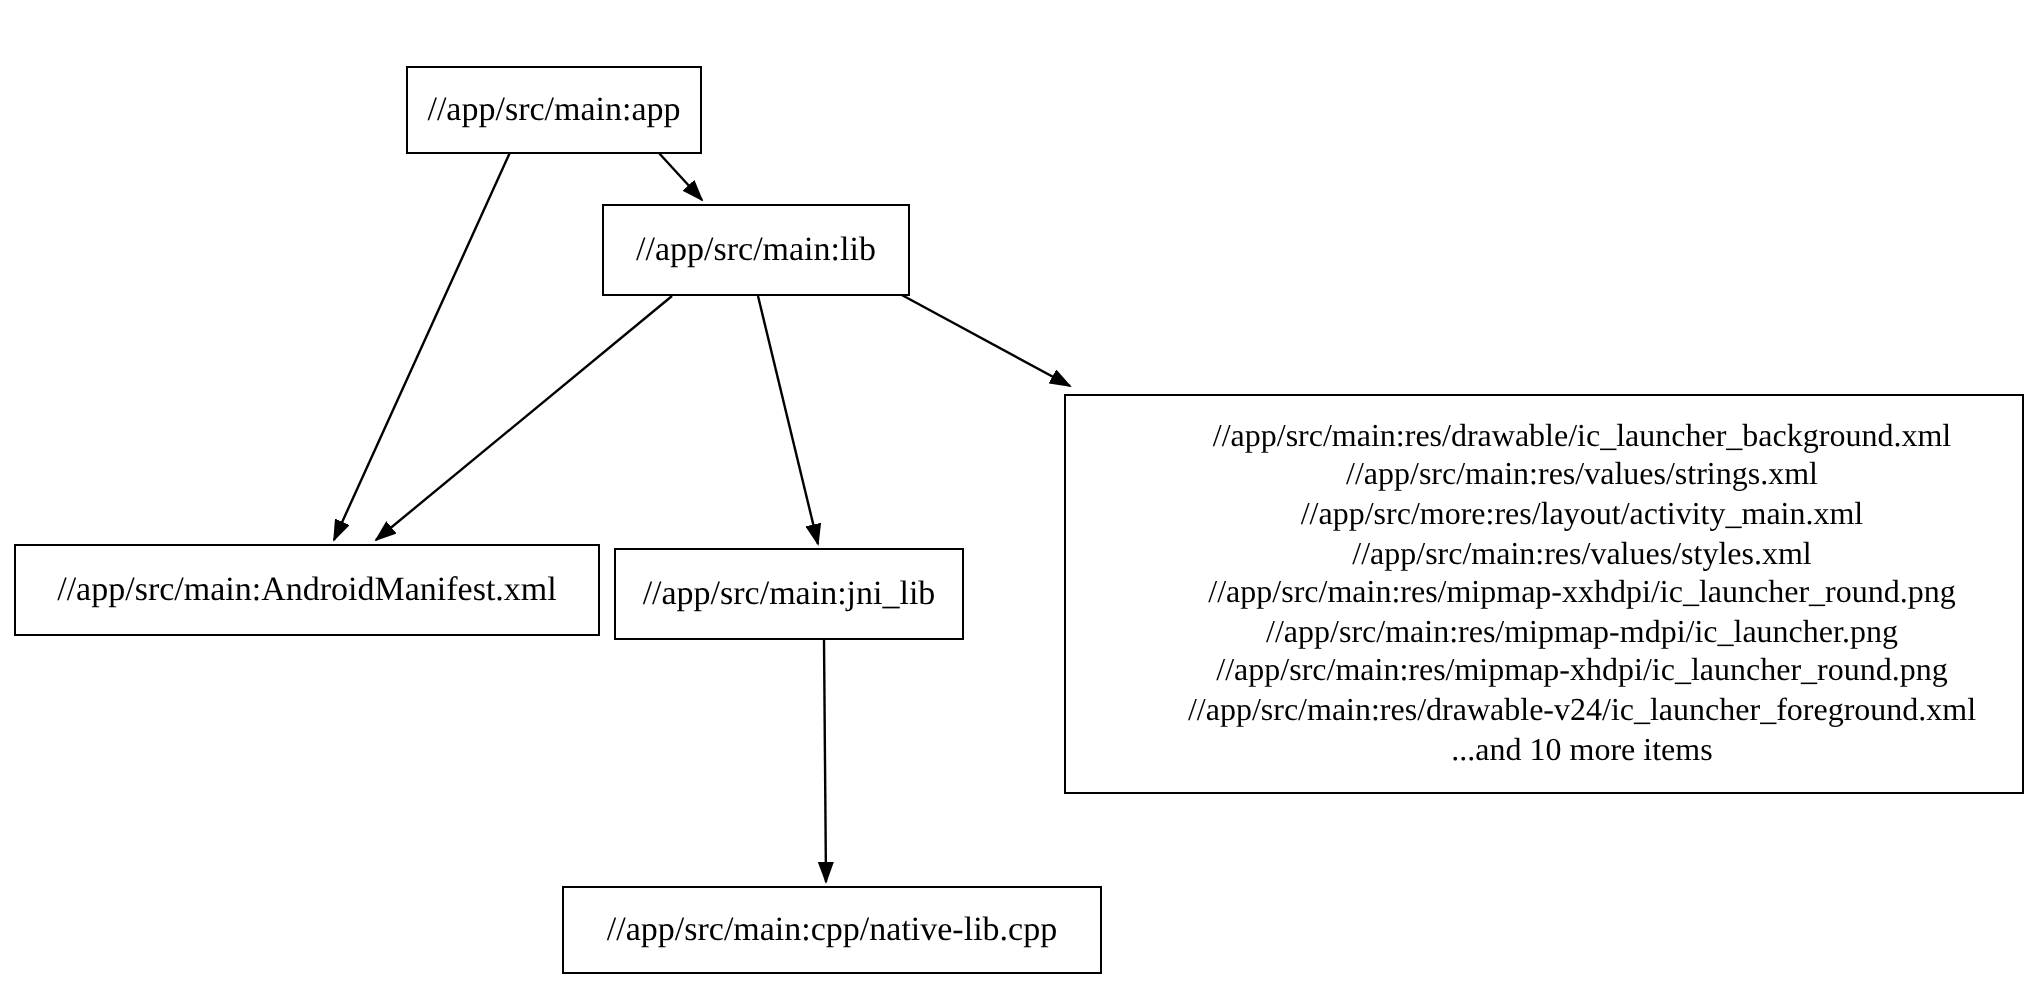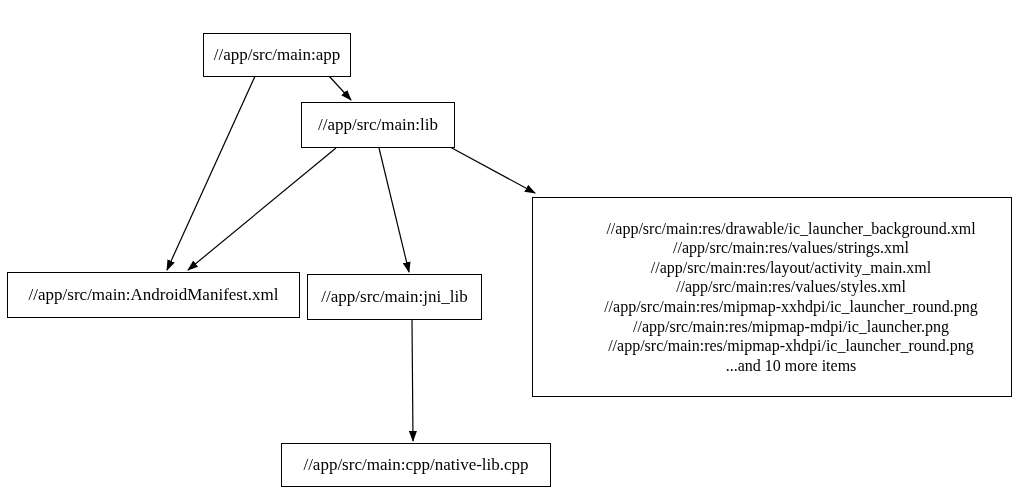--- a/index.html
+++ b/index.html
@@ -89,25 +89,26 @@
     <span>//app/src/main:AndroidManifest.xml</span>
   </div>
 
   <div class="node node-jni-lib">
     <span>//app/src/main:jni_lib</span>
   </div>
 
   <div class="node node-res">
     <div class="res-line">//app/src/main:res/drawable/ic_launcher_background.xml</div>
     <div class="res-line">//app/src/main:res/values/strings.xml</div>
-    <div class="res-line">//app/src/main:res/layout/activity_main.xml</div>
+    <div class="res-line">//app/src/more:res/layout/activity_main.xml</div>
     <div class="res-line">//app/src/main:res/values/styles.xml</div>
     <div class="res-line">//app/src/main:res/mipmap-xxhdpi/ic_launcher_round.png</div>
     <div class="res-line">//app/src/main:res/mipmap-mdpi/ic_launcher.png</div>
     <div class="res-line">//app/src/main:res/mipmap-xhdpi/ic_launcher_round.png</div>
+    <div class="res-line">//app/src/main:res/drawable-v24/ic_launcher_foreground.xml</div>
     <div class="res-line">...and 10 more items</div>
   </div>
 
   <div class="node node-cpp">
     <span>//app/src/main:cpp/native-lib.cpp</span>
   </div>
 
 </div>
 
 </body></html>

